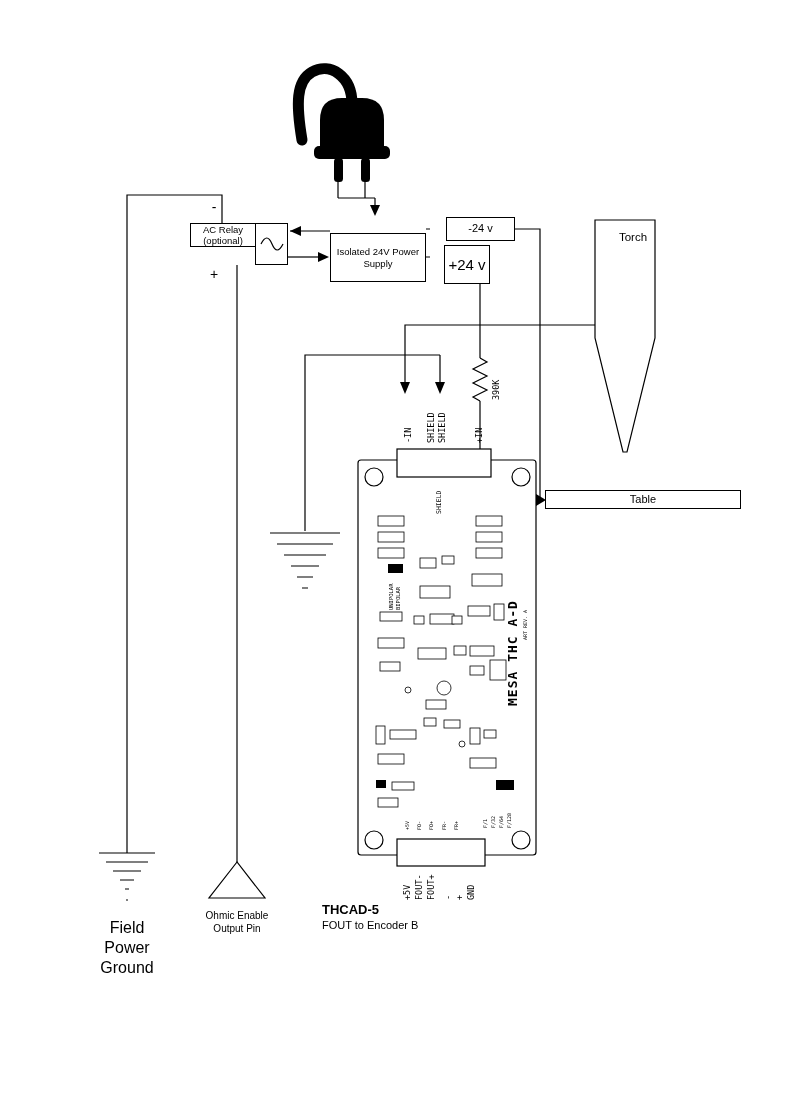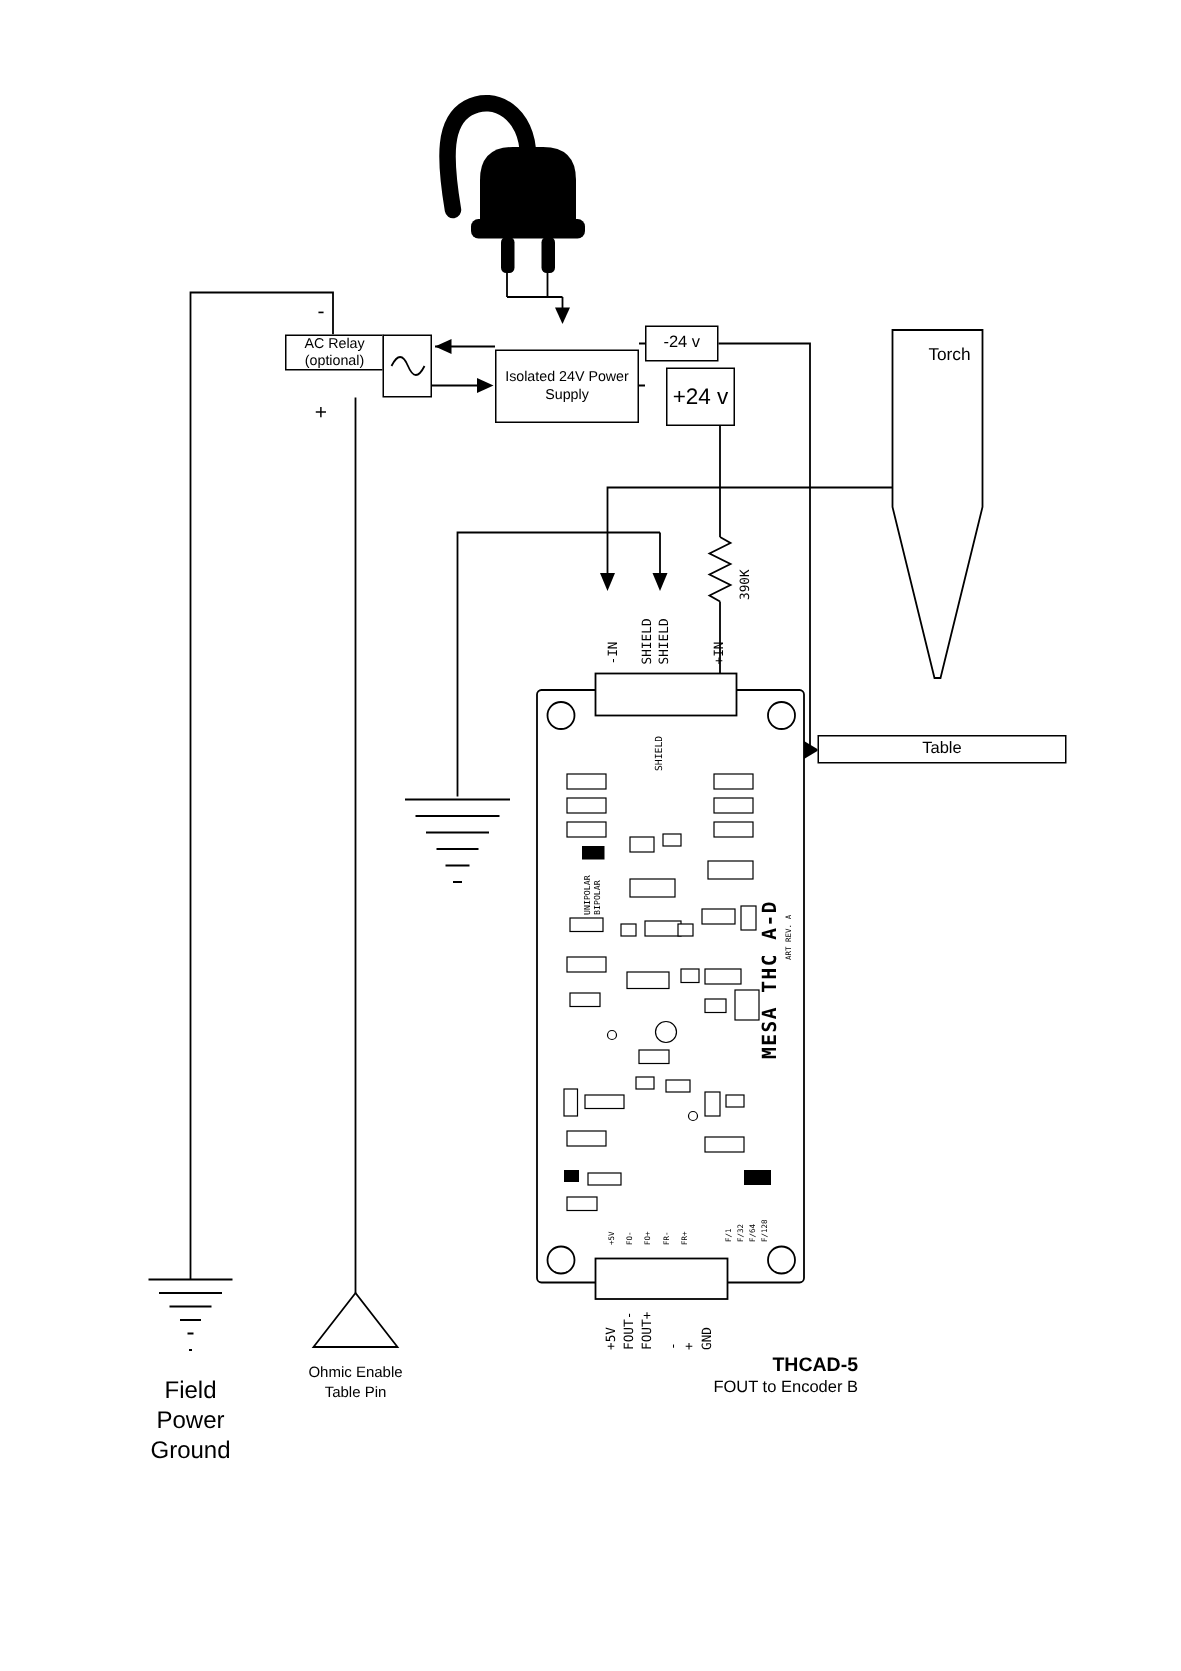--- a/index.html
+++ b/index.html
@@ -10,21 +10,21 @@
   .thick{stroke:#000;stroke-width:11;fill:none;stroke-linecap:round}
   .ah{fill:#000;stroke:none}
   .cmp{fill:#fff;stroke:#000;stroke-width:.8}
   .cmpf{fill:#000;stroke:none}
   .shape{fill:#fff;stroke:#000;stroke-width:1.2}
   .svgtxt{font-family:"DejaVu Sans Mono",monospace;fill:#000}
   .box{position:absolute;border:1px solid #000;background:#fff;display:flex;
        flex-direction:column;align-items:center;justify-content:center;
        text-align:center;line-height:1.2;box-sizing:border-box}
   .lbl{position:absolute;text-align:center;line-height:1.25}
-  .footer{position:absolute;text-align:right}
+  .footer{position:absolute;text-align:left}
   .footer .t{font-weight:bold;font-size:13px;line-height:16px}
   .footer .l{font-size:11px;line-height:15.5px}
 </style>
 </head>
 <body>
 
 <div class="canvas">
 
   <svg class="layer" width="787" height="1114" viewBox="0 0 787 1114">
 
@@ -163,41 +163,41 @@
   </div>
 
   <div class="lbl" style="left:202px;top:199px;width:24px;font-size:14px">-</div>
   <div class="lbl" style="left:202px;top:266px;width:24px;font-size:14px">+</div>
 
   <div class="box" style="left:330px;top:233px;width:96px;height:49px;font-size:9.5px">
     <span>Isolated 24V Power</span>
     <span>Supply</span>
   </div>
 
-  <div class="box" style="left:430px;top:217px;width:49px;height:24px;font-size:11px">
+  <div class="box" style="left:446px;top:217px;width:69px;height:24px;font-size:11px">
     <span>-24 v</span>
   </div>
   <div class="box" style="left:444px;top:245px;width:46px;height:39px;font-size:15px">
     <span>+24 v</span>
   </div>
 
   <div class="lbl" style="left:597px;top:230px;width:72px;font-size:11.5px">Torch</div>
 
-  <div class="box" style="left:545px;top:490px;width:166px;height:19px;font-size:11px">
+  <div class="box" style="left:545px;top:490px;width:196px;height:19px;font-size:11px">
     <span>Table</span>
   </div>
 
   <div class="lbl" style="left:85px;top:918px;width:84px;font-size:16px">
     <div>Field Power</div>
     <div>Ground</div>
   </div>
 
   <div class="lbl" style="left:193px;top:910px;width:88px;font-size:10px">
     <div>Ohmic Enable</div>
-    <div>Table Pin</div>
+    <div>Output Pin</div>
   </div>
 
   <div class="footer" style="left:322px;top:902px;width:250px">
     <div class="t">THCAD-5</div>
     <div class="l">FOUT to  Encoder B</div>
   </div>
 
 </div>
 
 </body></html>

